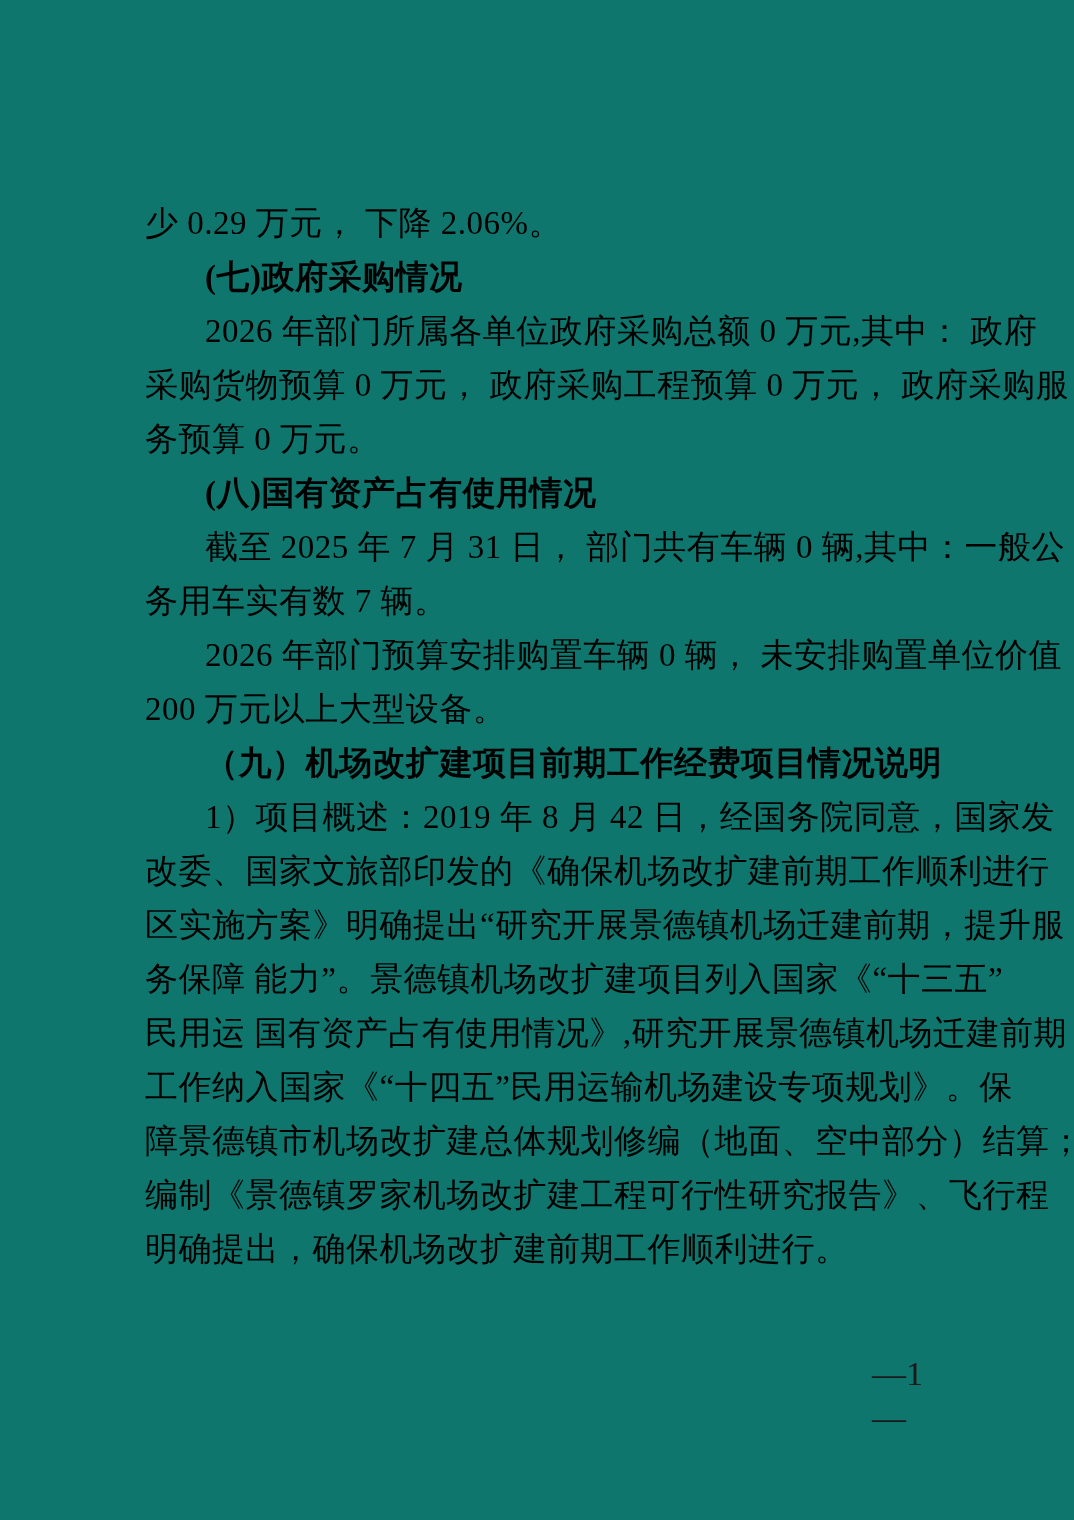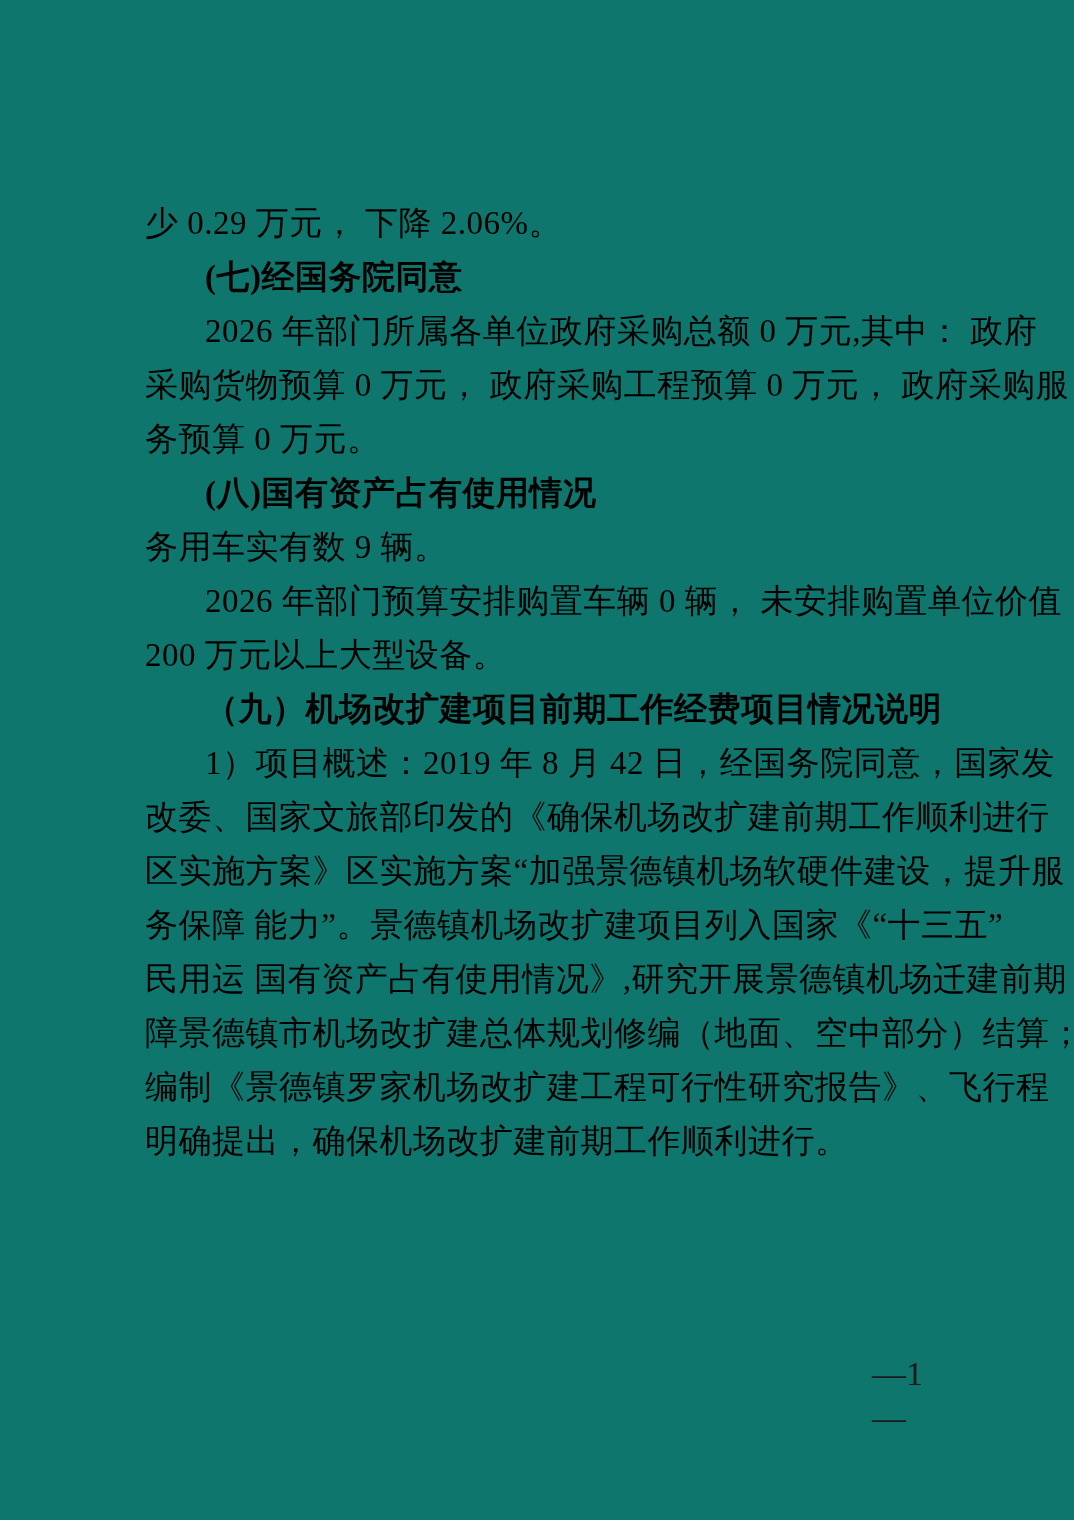--- a/index.html
+++ b/index.html
@@ -48,34 +48,36 @@
     margin: 0;
     padding: 0;
   }
 </style>
 </head>
 <body>
 
 <div class="page">
   <div class="content">
     <p class="line">少 0.29 万元， 下降 2.06%。</p>
-    <p class="line heading indent">(七)经国务院同意</p>
+    <p class="line heading indent">(七)政府采购情况</p>
     <p class="line indent">2026 年部门所属各单位政府采购总额 0 万元,其中： 政府</p>
     <p class="line">采购货物预算 0 万元， 政府采购工程预算 0 万元， 政府采购服</p>
     <p class="line">务预算 0 万元。</p>
     <p class="line heading indent">(八)国有资产占有使用情况</p>
-    <p class="line">务用车实有数 9 辆。</p>
+    <p class="line indent">截至 2025 年 7 月 31 日， 部门共有车辆 0 辆,其中：一般公</p>
+    <p class="line">务用车实有数 7 辆。</p>
     <p class="line indent">2026 年部门预算安排购置车辆 0 辆， 未安排购置单位价值</p>
     <p class="line">200 万元以上大型设备。</p>
     <p class="line heading indent">（九）机场改扩建项目前期工作经费项目情况说明</p>
     <p class="line indent">1）项目概述：2019 年 8 月 42 日，经国务院同意，国家发</p>
     <p class="line">改委、国家文旅部印发的《确保机场改扩建前期工作顺利进行</p>
-    <p class="line">区实施方案》区实施方案“加强景德镇机场软硬件建设，提升服</p>
+    <p class="line">区实施方案》明确提出“研究开展景德镇机场迁建前期，提升服</p>
     <p class="line">务保障 能力”。景德镇机场改扩建项目列入国家《“十三五”</p>
     <p class="line">民用运 国有资产占有使用情况》,研究开展景德镇机场迁建前期</p>
+    <p class="line">工作纳入国家《“十四五”民用运输机场建设专项规划》。保</p>
     <p class="line">障景德镇市机场改扩建总体规划修编（地面、空中部分）结算；</p>
     <p class="line">编制《景德镇罗家机场改扩建工程可行性研究报告》、飞行程</p>
     <p class="line">明确提出，确保机场改扩建前期工作顺利进行。</p>
   </div>
 
   <div class="footer">
     <p class="pg-line">—1</p>
     <p class="pg-line">—</p>
   </div>
 </div>

